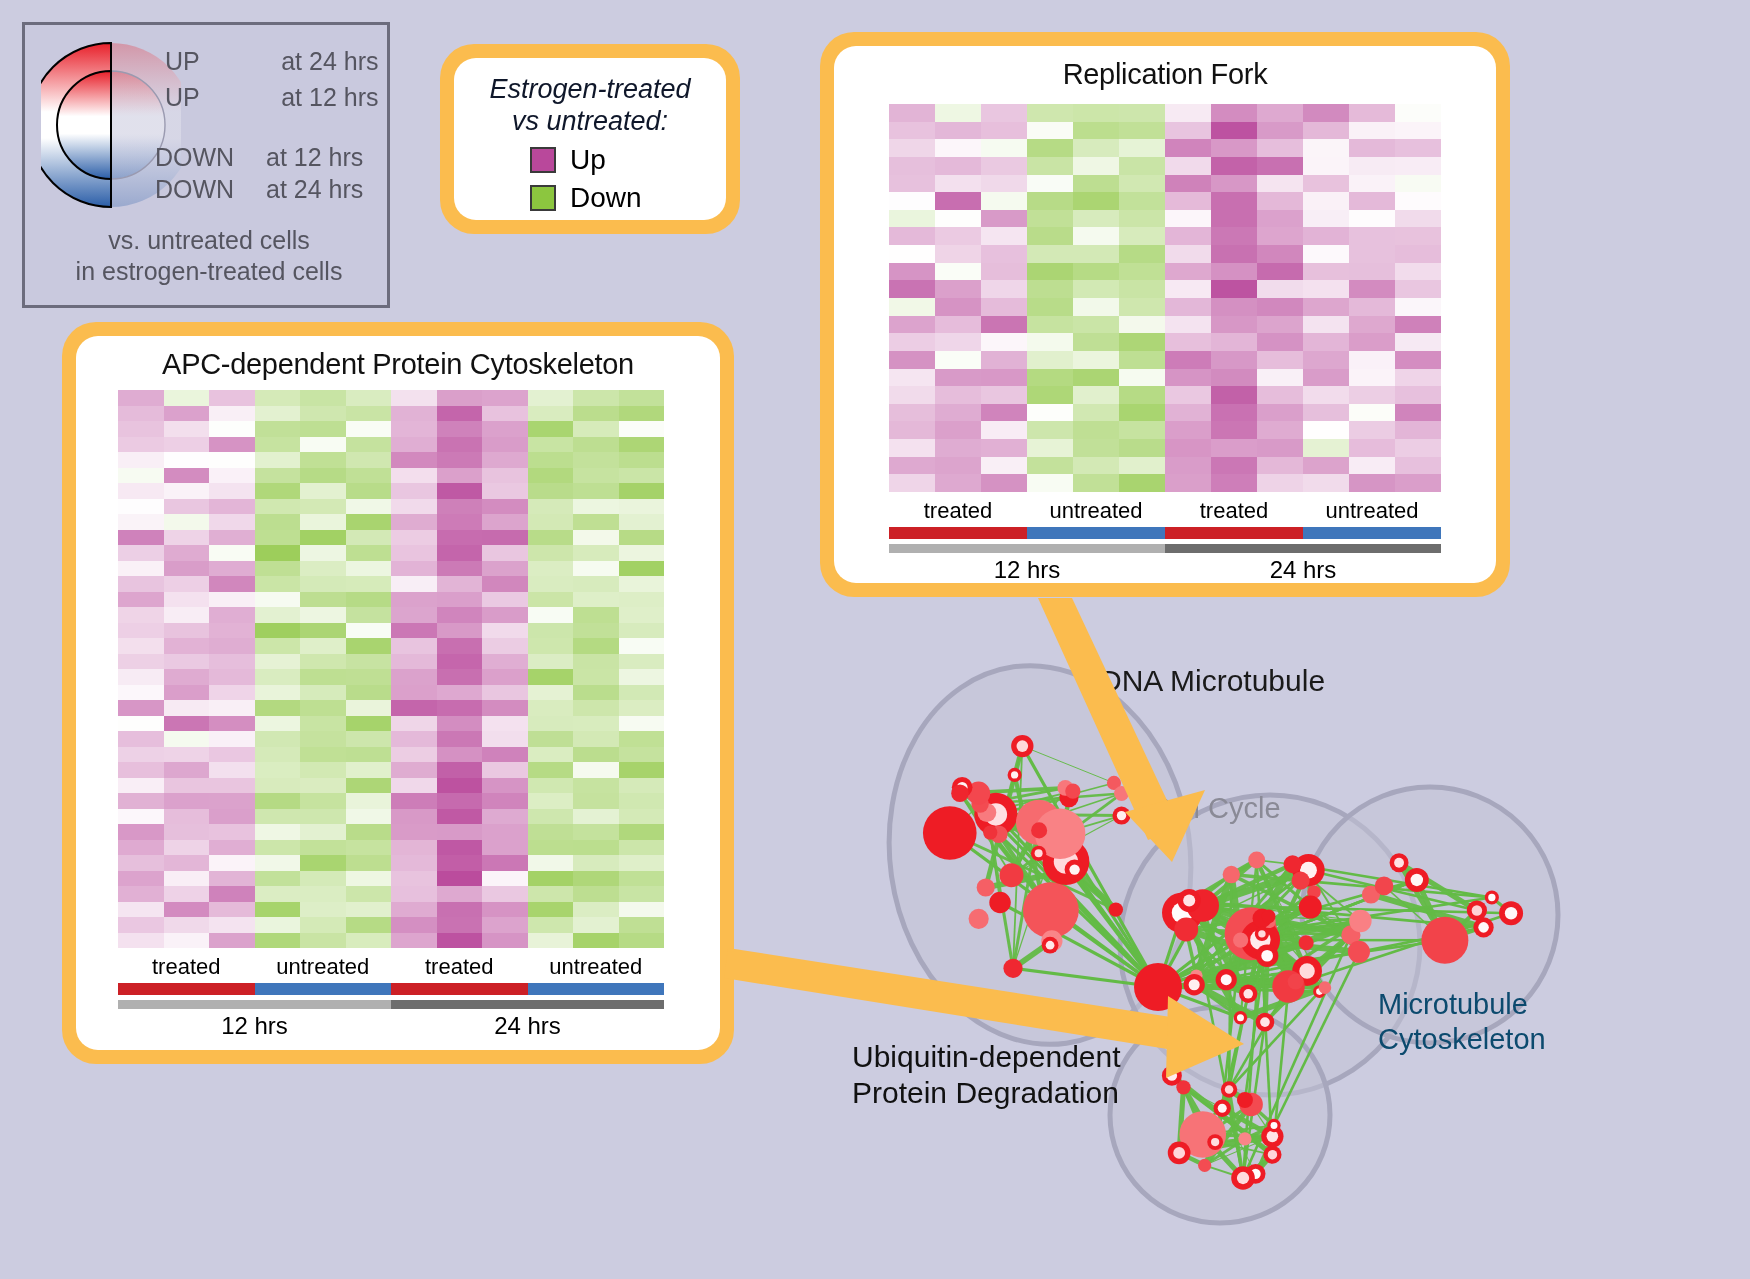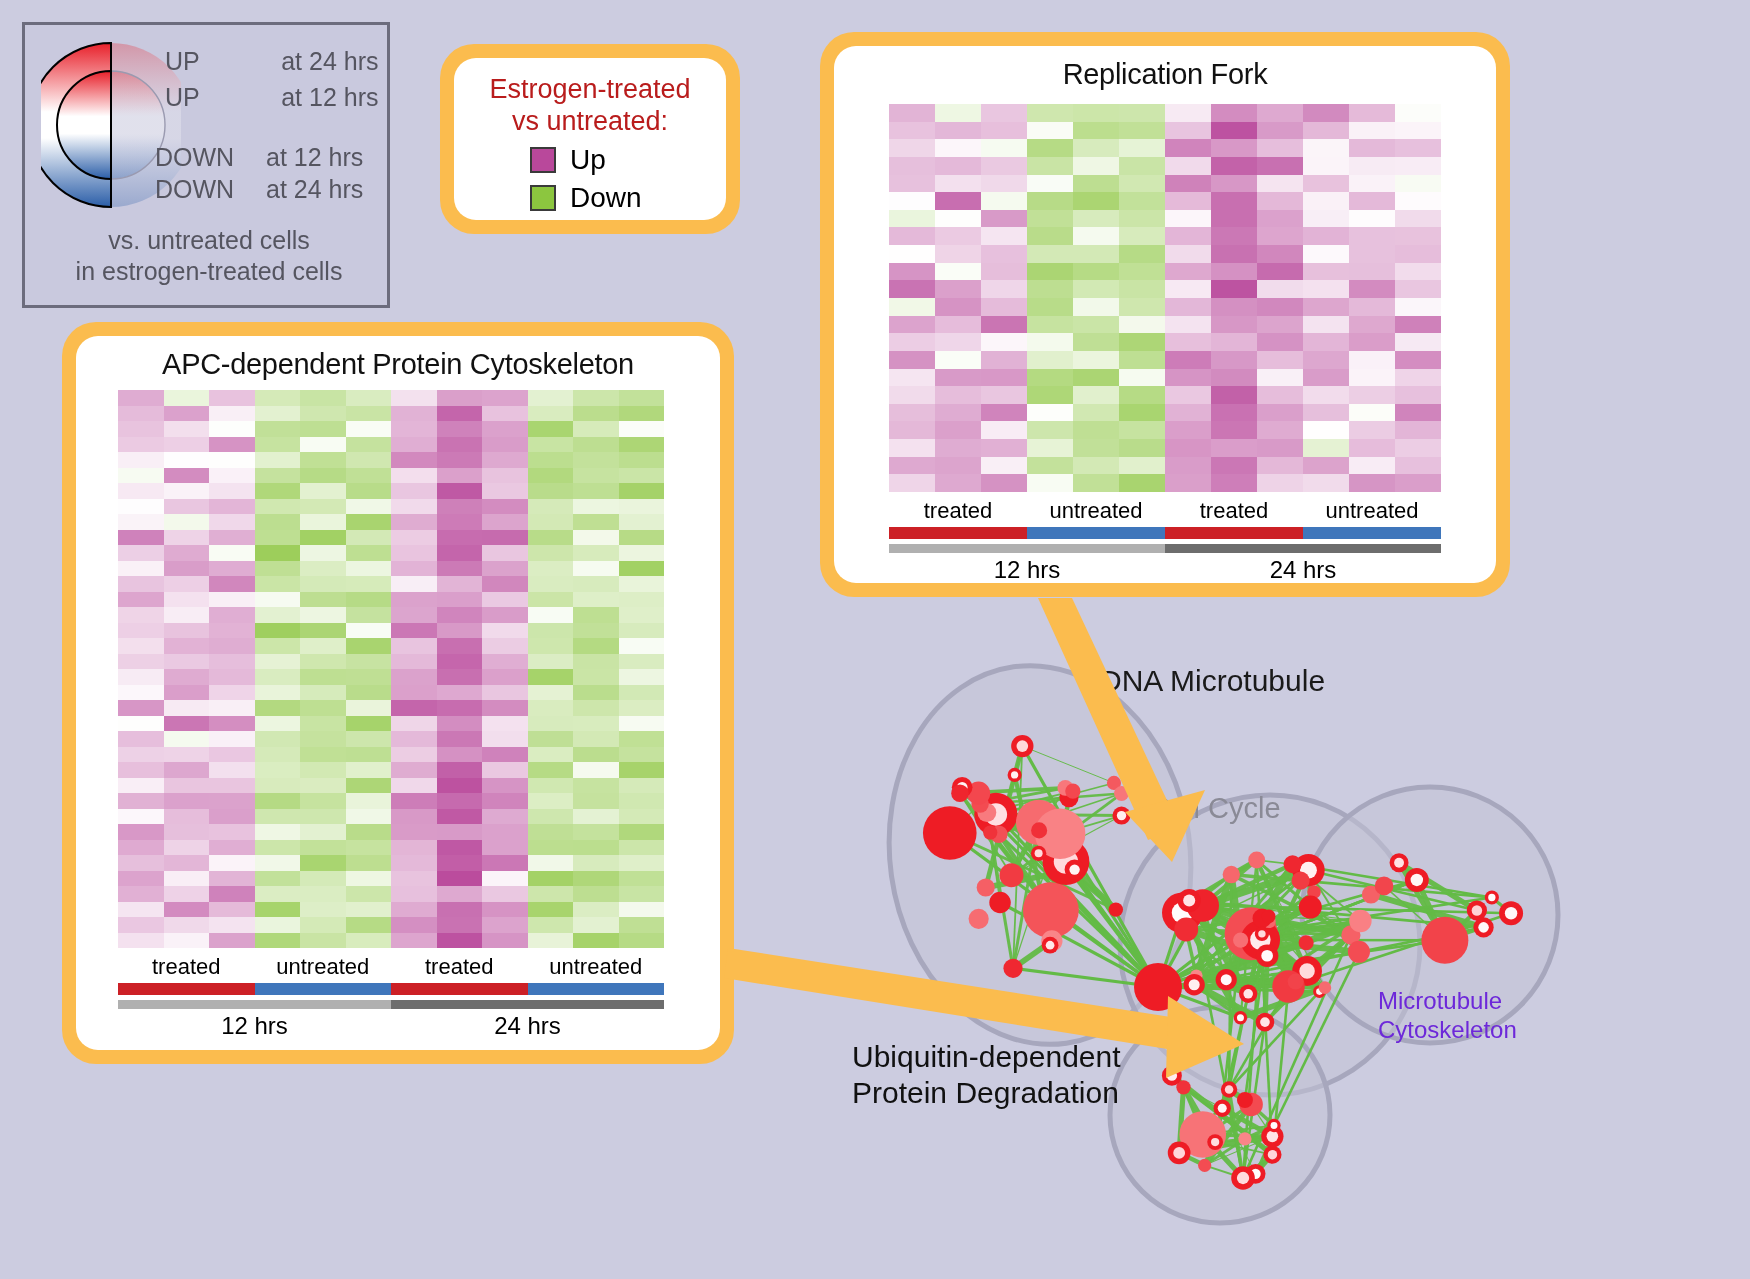--- a/index.html
+++ b/index.html
@@ -54,22 +54,23 @@
   .legend-foot{
     position:absolute;left:0;top:200px;width:368px;
     text-align:center;font-size:25px;color:#555560;line-height:1.22;
     font-family:"Liberation Sans", sans-serif;
   }
 
   
   #estrogen-panel{left:440px;top:44px;width:300px;height:190px;}
   #estrogen-panel .panel-inner{padding:16px 10px 0 10px;}
   .est-title{
-    text-align:center;font-size:27px;color:#b91c1c;line-height:1.18;
+    text-align:center;font-size:27px;color:#0f172a;line-height:1.18;
     font-family:"Liberation Sans", sans-serif;
+    font-style:italic;
   }
   .est-key{display:flex;align-items:center;gap:14px;margin:6px 0 0 66px;}
   .swatch{width:26px;height:26px;border:2px solid #3a3a3a;box-sizing:border-box;}
   .est-key span.lbl{font-size:28px;color:#000;}
 
   
   #rf-panel{left:820px;top:32px;width:690px;height:565px;}
   #apc-panel{left:62px;top:322px;width:672px;height:742px;}
 
   .hm-wrap{position:absolute;}
@@ -1299,21 +1300,21 @@
         <circle cx="439.06895841876695" cy="474.49082555542674" r="8.191715420313047" fill="#ee1c25"></circle>
         <circle cx="439.06895841876695" cy="474.49082555542674" r="4.2596920185627845" fill="rgb(255,211,214)"></circle>
         <circle cx="425.13936252868336" cy="527.0880601436583" r="7.919563473164832" fill="#ee1c25"></circle>
         <circle cx="425.13936252868336" cy="527.0880601436583" r="4.118173006045713" fill="rgb(255,222,224)"></circle>
         <circle cx="389.1381029936487" cy="537.8893552174684" r="11.369678738233484" fill="#ee1c25"></circle>
         <circle cx="389.1381029936487" cy="537.8893552174684" r="5.912232943881412" fill="rgb(255,214,217)"></circle>
         <circle cx="368" cy="372" r="24" fill="rgb(238,28,37)"></circle>
       </svg>
     <div class="net-label" style="left: 310px; top: 48px; color: rgb(26, 26, 26); font-size: 30px; line-height: 1.2;">DNA Microtubule</div>
     <div class="net-label" style="left: 360px; top: 176px; color: rgb(138, 138, 150); font-size: 29px; line-height: 1.2;">Cell Cycle</div>
-    <div class="net-label" style="left: 588px; top: 372px; color: #6d28d9; font-size: 24px; line-height: 1.2;">Microtubule
+    <div class="net-label" style="left: 588px; top: 372px; color: #0c4a6e; font-size: 29px; line-height: 1.2;">Microtubule
 Cytoskeleton</div>
     <div class="net-label" style="left: 62px; top: 424px; color: rgb(17, 17, 17); font-size: 30px; line-height: 1.2;">Ubiquitin-dependent
 Protein Degradation</div>
   </div>
 
   <svg id="arrows" viewBox="0 0 1750 1279">
 
     <path d="M1035 600 L1172 600 L1092 925 Z" fill="none"></path>
     <polygon points="1038,598 1072,598 1180,828 1148,840" fill="#fbbc4e"></polygon>
     <polygon points="1125,812 1205,790 1172,862" fill="#fbbc4e"></polygon>

